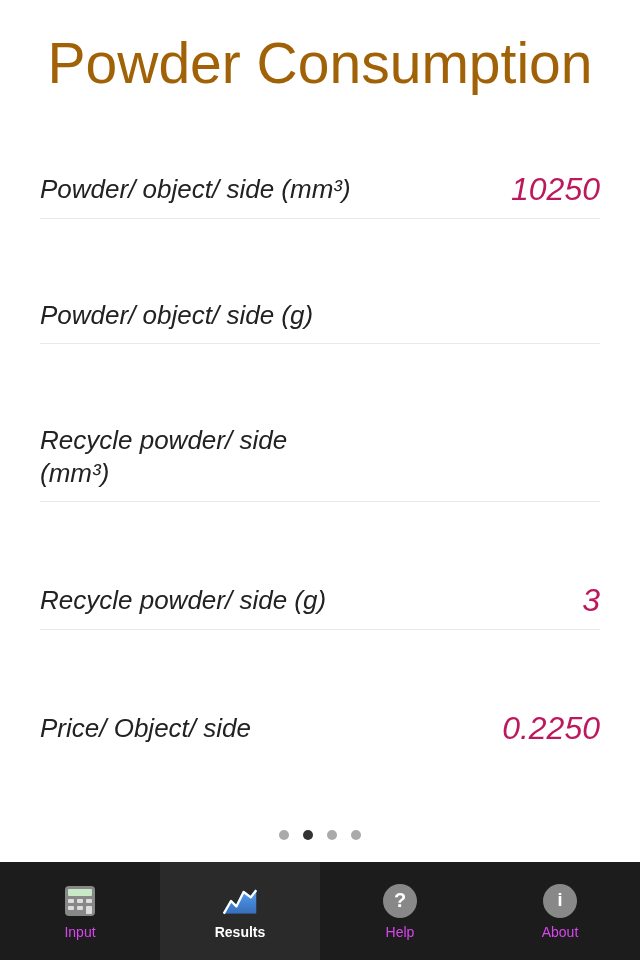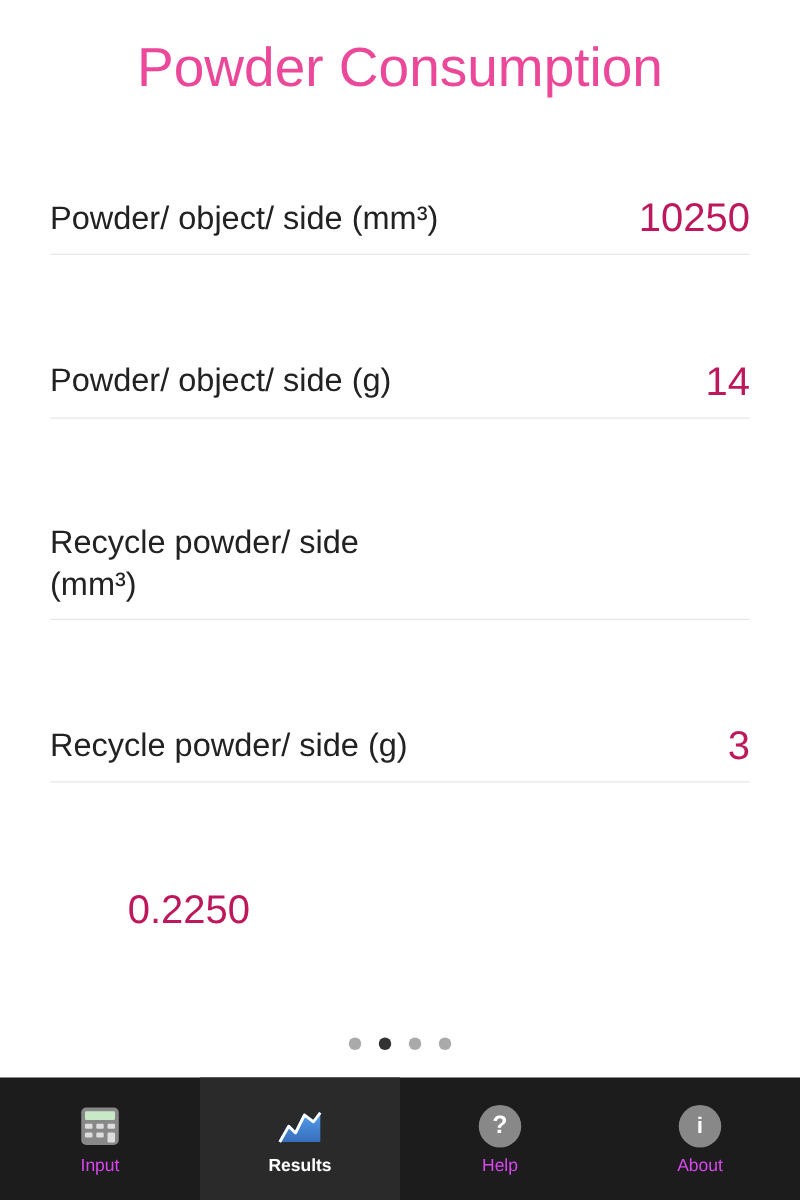--- a/index.html
+++ b/index.html
@@ -22,41 +22,42 @@
       flex: 1;
       background: #ffffff;
       display: flex;
       flex-direction: column;
       padding: 0 40px;
       overflow: hidden;
     }
 
     .page-title {
       text-align: center;
-      font-size: 44px;
+      font-size: 57px;
       font-weight: 300;
-      color: #ec4899;
+      color: #a16207;
       padding: 30px 0 20px 0;
     }
 
     .data-rows {
       flex: 1;
       display: flex;
       flex-direction: column;
       justify-content: space-around;
       padding: 10px 0 20px 0;
     }
 
     .data-row {
       display: flex;
       flex-direction: row;
       justify-content: space-between;
       align-items: center;
       padding: 10px 0;
       border-bottom: 1px solid #e8e8e8;
+      font-style: italic;
     }
 
     .data-row:last-child {
       border-bottom: none;
     }
 
     .row-label {
       font-size: 26px;
       color: #222;
       font-weight: 400;
@@ -175,33 +176,33 @@
 
   <div class="data-rows">
 
     <div class="data-row">
       <span class="row-label">Powder/ object/ side (mm³)</span>
       <span class="row-value">10250</span>
     </div>
 
     <div class="data-row">
       <span class="row-label">Powder/ object/ side (g)</span>
-      <span class="row-value">14</span>
     </div>
 
     <div class="data-row">
       <span class="row-label">Recycle powder/ side (mm³)</span>
     </div>
 
     <div class="data-row">
       <span class="row-label">Recycle powder/ side (g)</span>
       <span class="row-value">3</span>
     </div>
 
     <div class="data-row">
+      <span class="row-label">Price/ Object/ side</span>
       <span class="row-value">0.2250</span>
     </div>
   </div>
 
   <div class="pagination">
     <div class="dot"></div>
     <div class="dot active"></div>
     <div class="dot"></div>
     <div class="dot"></div>
   </div>

